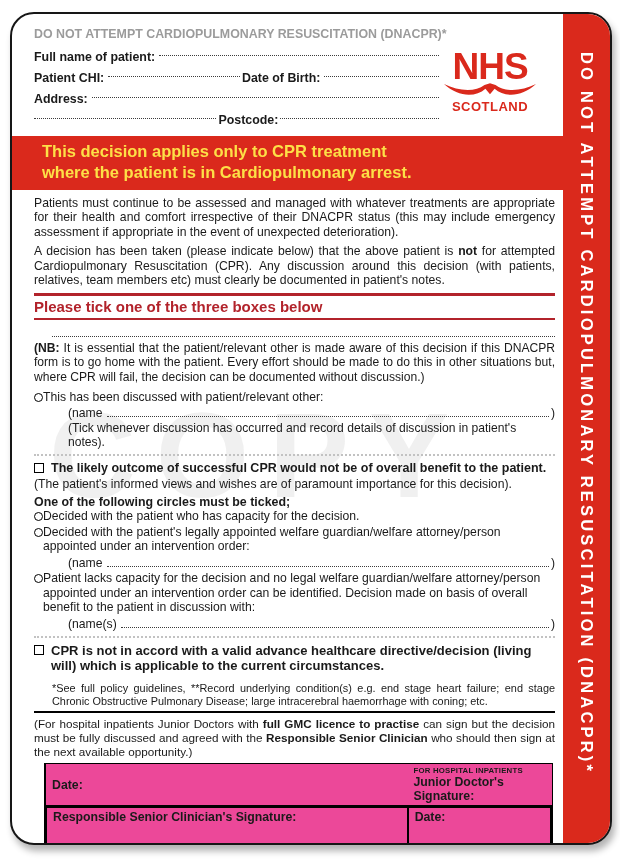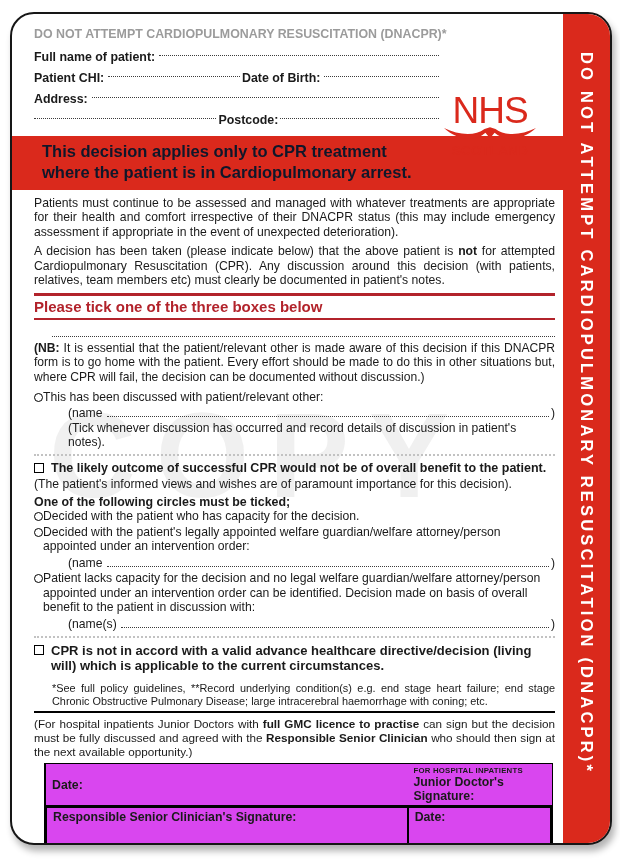--- a/index.html
+++ b/index.html
@@ -36,27 +36,27 @@
 
   
   .form-header{color:#9b9b9b;font-weight:bold;font-size:12.4px;margin:5px 0 5px;}
   .fields{margin-right:114px;font-size:12.4px;font-weight:bold;}
   .frow{display:flex;align-items:center;height:21px;}
   .leader{flex:1 1 auto;border-bottom:1.6px dotted #3c3c3c;margin:0 2px 3px 4px;min-width:18px;}
   .leader.tight{margin-left:2px;}
   .lbl{white-space:nowrap;}
 
   .nhs-logo{position:absolute;top:24px;right:12px;width:106px;text-align:center;color:var(--red);z-index:2;}
-  .nhs-word{font-size:37px;font-weight:normal;line-height:.85;letter-spacing:-1px;margin-top:44px;}
+  .nhs-word{font-size:37px;font-weight:bold;line-height:.85;letter-spacing:-1px;}
   .nhs-swoosh{display:block;margin:1px auto 0;}
   .nhs-scotland{font-size:13px;font-weight:bold;letter-spacing:.5px;margin-top:0px;}
 
   
   .banner{
-    margin:6px -8px 6px -22px;background:var(--red);color:#0f172a;
+    margin:6px -8px 6px -22px;background:var(--red);color:#fde047;
     font-weight:bold;font-size:16.5px;line-height:1.3;padding:5px 8px 6px 30px;
   }
 
   
   .p{font-size:12.2px;line-height:1.19;text-align:justify;margin-bottom:5px;}
   .b{font-weight:bold;}
 
   .red-rule-top{border-top:3px solid var(--heading-red);margin-top:2px;}
   .tick-heading{color:var(--heading-red);font-weight:bold;font-size:15px;padding:2px 0 3px;}
   .red-rule-bottom{border-top:2.5px solid var(--heading-red);margin-bottom:6px;}
@@ -75,21 +75,21 @@
 
   .dotted-sep{border-top:2px dotted #c2c2c2;margin:5px 0 5px;}
 
   .footnote{font-size:10.9px;line-height:1.18;text-align:justify;margin:8px 0 4px 18px;}
 
   .black-rule{border-top:2.5px solid #000;margin:3px 0 4px;}
   .hosp-note{font-size:11.7px;line-height:1.2;text-align:justify;margin-bottom:4px;}
 
   
   .sig-table{margin:0 2px 5px 10px;}
-  .tbl{display:grid;grid-template-columns:71.5% 1fr;border:1.5px solid #000;background:#d946ef;}
+  .tbl{display:grid;grid-template-columns:71.5% 1fr;border:1.5px solid #000;background:#ec4899;}
   .tbl.thick{border:3px solid #000;margin-top:-1px;}
   .cell{padding:2px 6px;font-size:12.3px;font-weight:bold;}
   .cell .tiny{display:block;font-size:7.8px;font-weight:bold;letter-spacing:.2px;}
   .row2-left{border-top:1.5px solid #000;}
   .date-cell{grid-row:1/3;border-left:1.5px solid #000;padding:2px 6px;font-size:12.3px;font-weight:bold;}
   .tbl.thick .date-cell{border-left:2px solid #000;grid-row:auto;}
   .tbl.thick .r1{min-height:39px;}
   .tbl .r1{min-height:36px;}
   .tbl .r2{min-height:20px;}
   .thick .left1{min-height:39px;}

